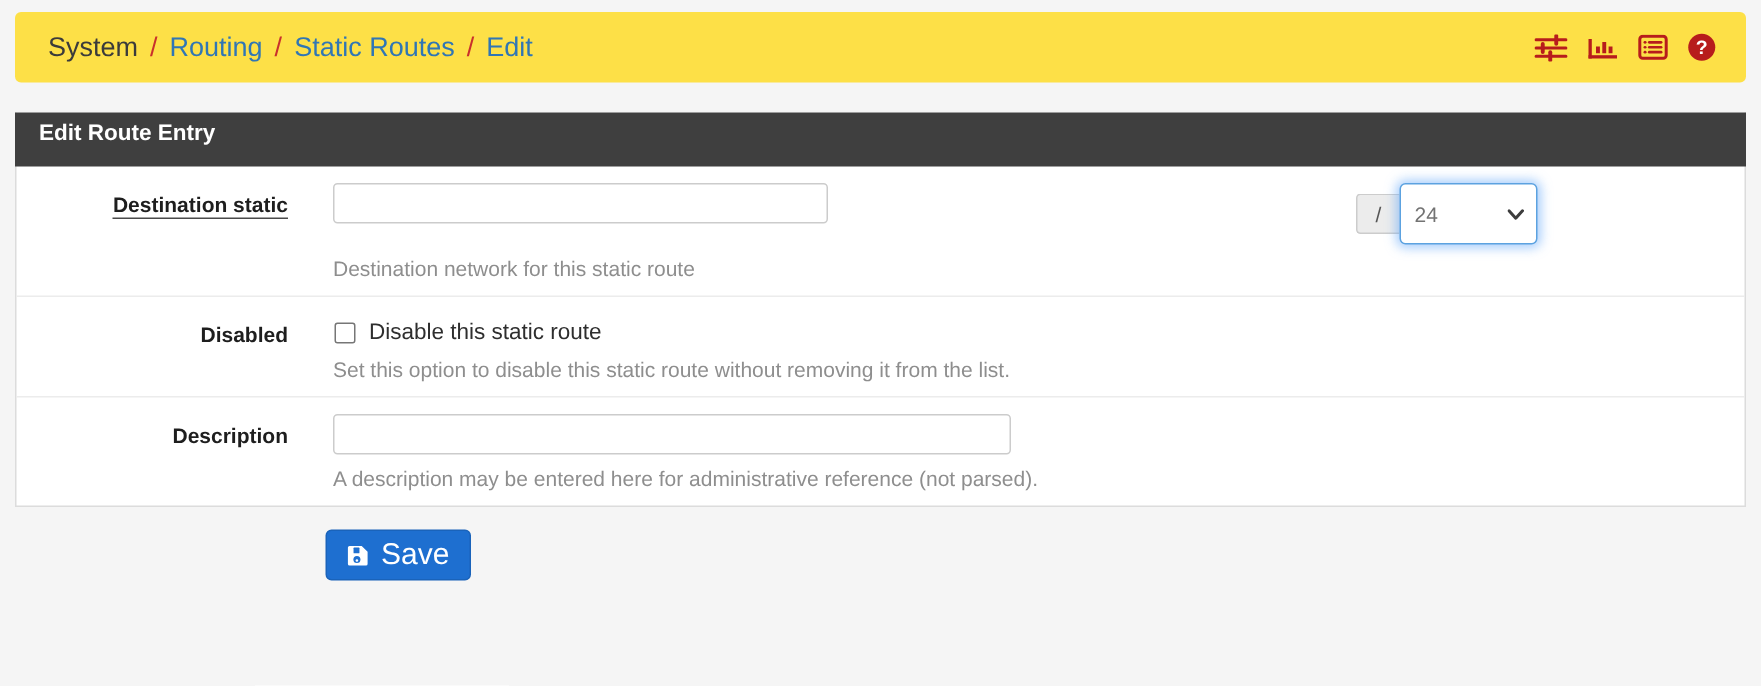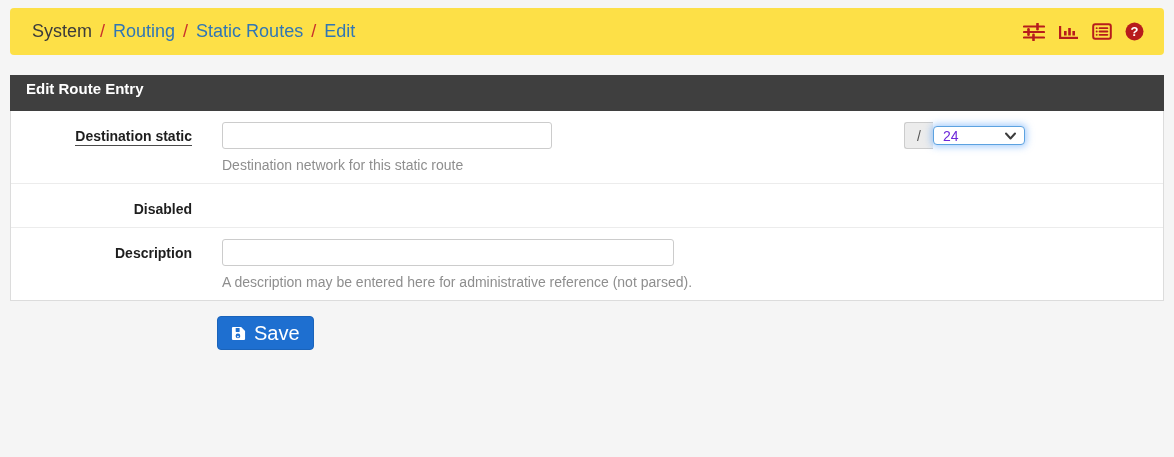--- a/index.html
+++ b/index.html
@@ -89,26 +89,26 @@
     border-radius: 3px 0 0 3px;
     border-right: none;
     display: flex; align-items: center; justify-content: center;
     color: #555; font-size: 14px;
   }
 
   .select-wrap { position: relative; display: inline-block; }
   select {
     -webkit-appearance: none;
     appearance: none;
-    height: 19px;
+    height: 41px;
     border: 1px solid #cccccc;
     border-radius: 3px;
     background: #fff;
     font-size: 14px;
-    color: #6d28d9;
+    color: #737373;
     padding: 0 26px 0 9px;
     font-family: "Liberation Sans", sans-serif;
   }
   .mask-select { width: 92px; border-radius: 4px; }
   .mask-select.focused {
     border: 1px solid #5ca2e0;
     outline: none;
     box-shadow: 0 0 7px 2px rgba(96,165,250,0.55);
   }
   .gateway-select { width: 452px; }
@@ -230,20 +230,27 @@
           </span>
         </div>
       </div>
       <div class="help-text">Destination network for this static route</div>
     </div>
   </div>
 
 
   <div class="form-row">
     <div class="label-col">Disabled</div>
+    <div class="content-col">
+      <div class="check-line">
+        <input type="checkbox" class="checkbox" style="">
+        <label class="check-label">Disable this static route</label>
+      </div>
+      <div class="help-text">Set this option to disable this static route without removing it from the list.</div>
+    </div>
   </div>
 
   <div class="form-row">
     <div class="label-col">Description</div>
     <div class="content-col">
       <input class="text-input desc-input" type="text" value="" style="">
       <div class="help-text">A description may be entered here for administrative reference (not parsed).</div>
     </div>
   </div>
 </div>

